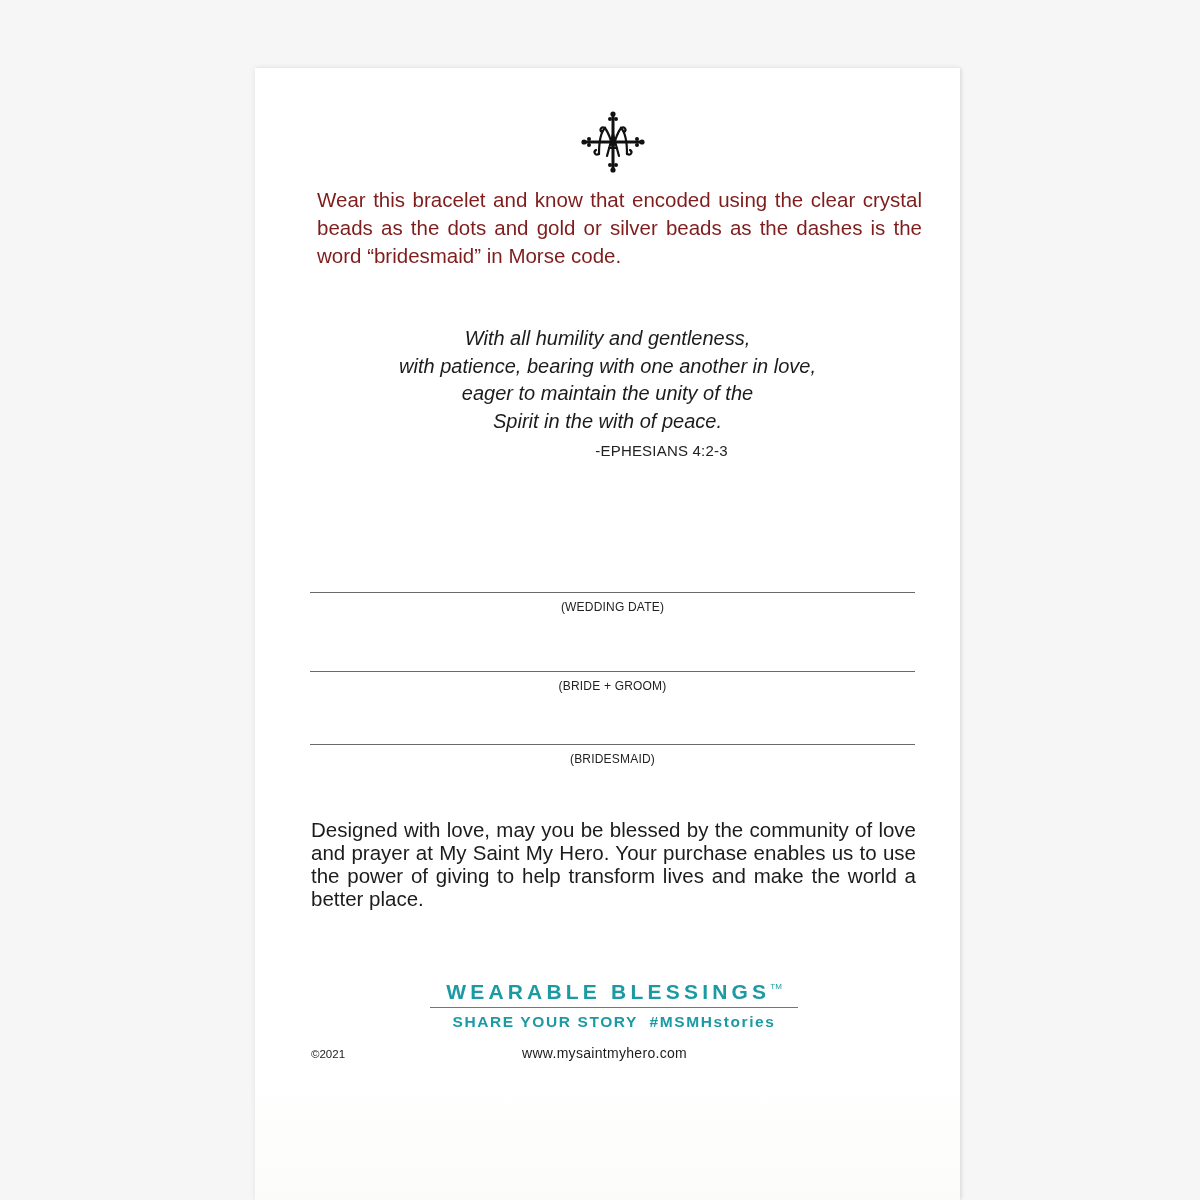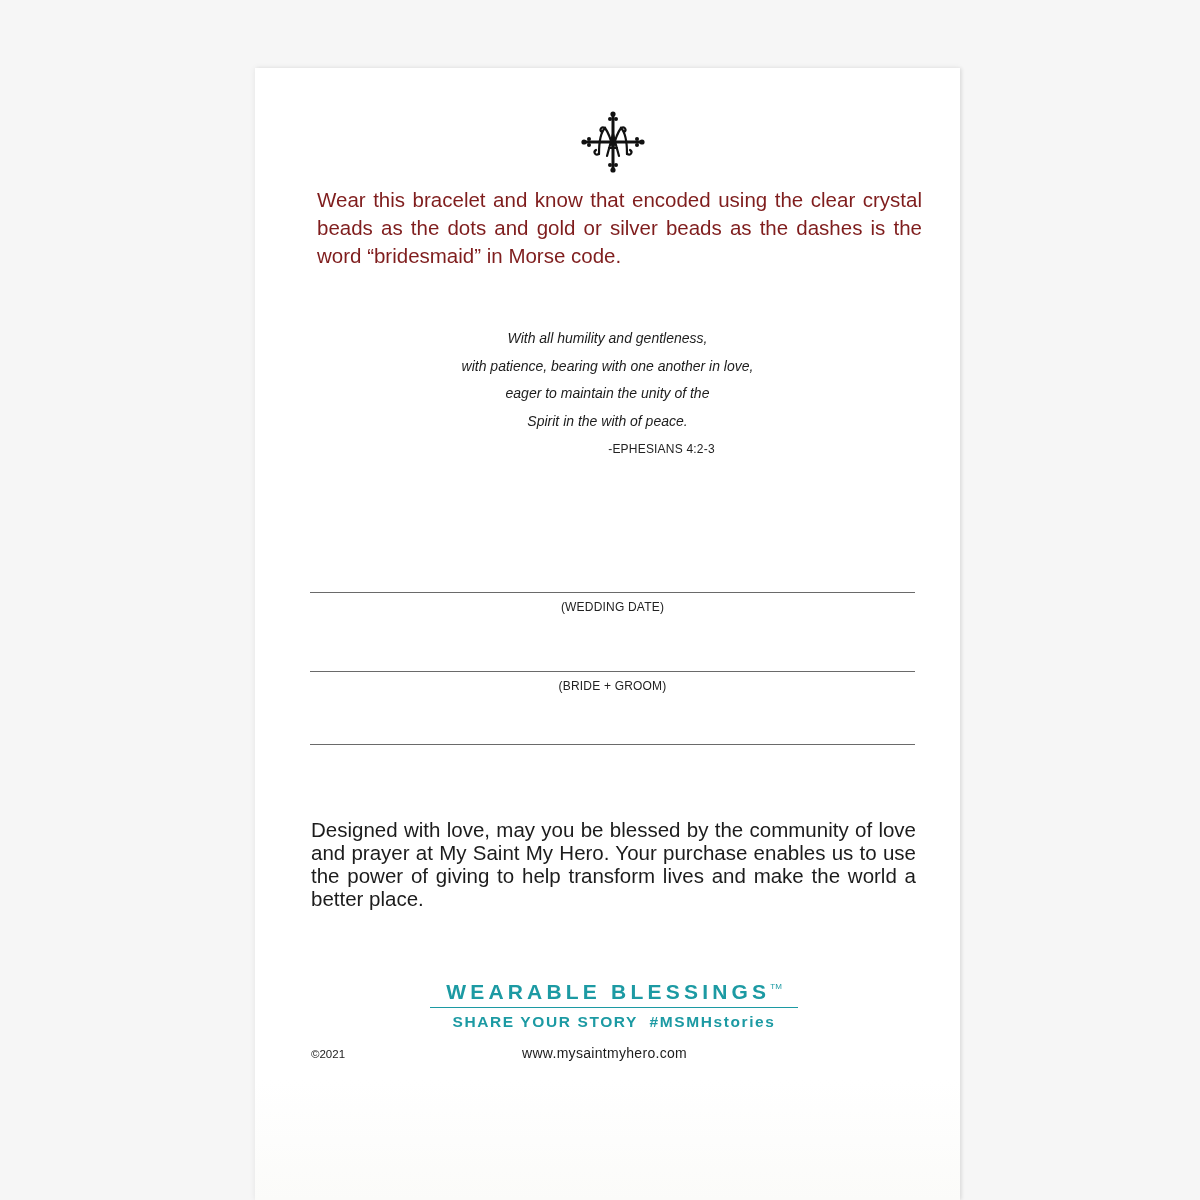--- a/index.html
+++ b/index.html
@@ -48,32 +48,32 @@
       text-align-last: left;
       color: #7f1d1d;
     }
     .verse {
       position: absolute;
       left: 0;
       width: 705px;
       top: 257px;
       text-align: center;
       font-style: italic;
-      font-size: 14px;
+      font-size: 20px;
       line-height: 27.5px;
       color: #1c1c1c;
     }
     .verse div { white-space: nowrap; }
     .citation {
       position: absolute;
       left: 0;
       width: 813px;
       top: 374px;
       text-align: center;
-      font-size: 12px;
+      font-size: 15px;
       color: #222;
       letter-spacing: 0.2px;
     }
     .field {
       position: absolute;
       left: 55px;
       width: 605px;
     }
     .field .line {
       height: 0;
@@ -205,20 +205,21 @@
   <div class="field" style="top: 524px;">
     <div class="line"></div>
     <div class="label">(WEDDING DATE)</div>
   </div>
   <div class="field" style="top: 603px;">
     <div class="line"></div>
     <div class="label">(BRIDE + GROOM)</div>
   </div>
   <div class="field" style="top: 676px;">
     <div class="line"></div>
+    <div class="label">(BRIDESMAID)</div>
   </div>
 
   <div class="closing">Designed with love, may you be blessed by the community of love and prayer at My Saint My Hero. Your purchase enables us to use the power of giving to help transform lives and make the world a better place.</div>
 
   <div class="brand">
     <div class="brand-title"><span>WEARABLE BLESSINGS</span><sup>TM</sup></div>
     <div class="brand-rule"></div>
     <div class="brand-sub" style="white-space: pre;">SHARE YOUR STORY  #MSMHstories</div>
   </div>
 

